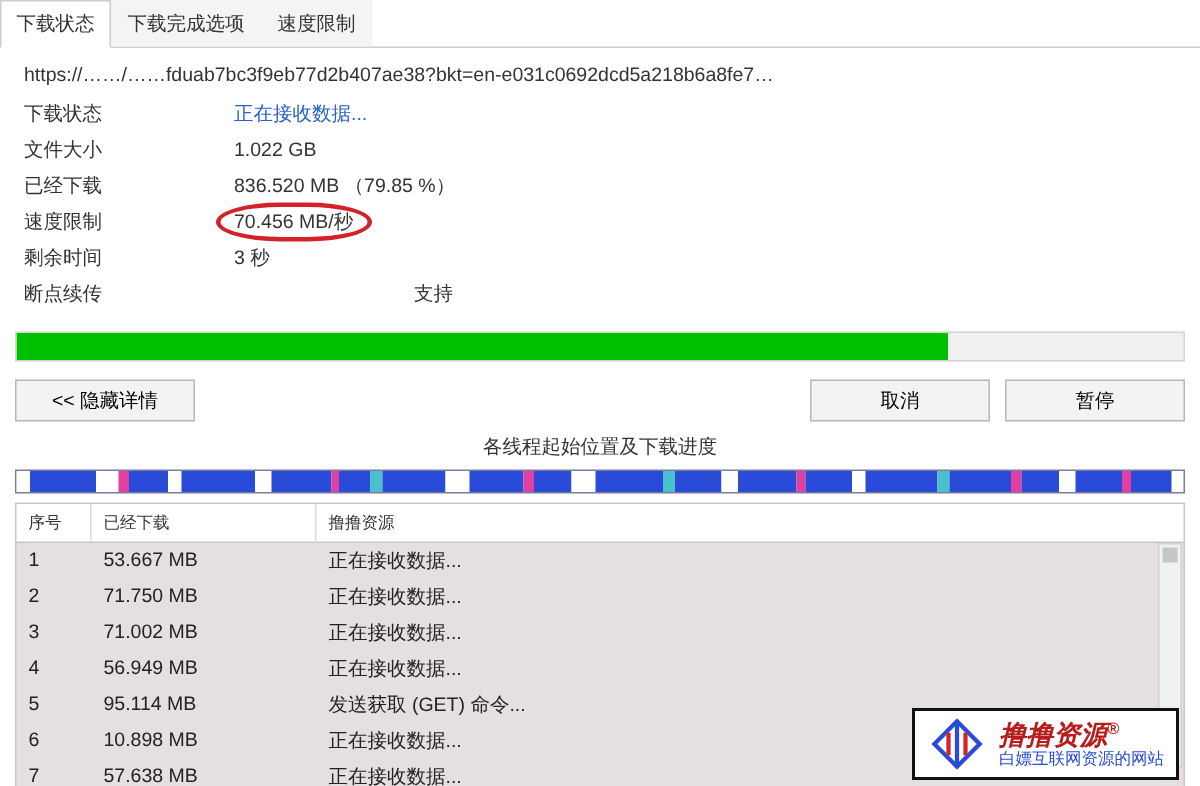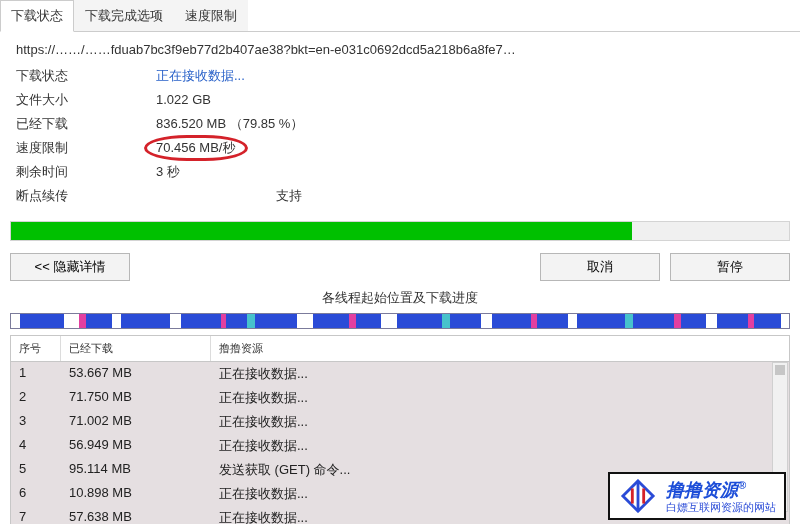--- a/index.html
+++ b/index.html
@@ -179,21 +179,21 @@
     background: #fff;
     border: 2px solid #111;
     padding: 4px 8px;
     gap: 8px;
   }
   .wm .logo {
     width: 40px; height: 36px; display: flex; align-items: center; justify-content: center;
   }
   .wm .logo svg { width: 38px; height: 34px; }
   .wm .txt { display: flex; flex-direction: column; line-height: 1.1; }
-  .wm .line1 { font-size: 18px; font-weight: bold; font-style: italic; color: #1d4ed8; }
+  .wm .line1 { font-size: 18px; font-weight: bold; font-style: italic; color: #b91c1c; }
   .wm .line1 .r { font-size: 11px; vertical-align: super; }
   .wm .line2 { font-size: 11px; color: #2a4bd7; }
 </style>
 </head>
 <body>
 
 <div class="tabbar">
   <div class="tab active"><span>下载状态</span></div>
   <div class="tab"><span>下载完成选项</span></div>
   <div class="tab"><span>速度限制</span></div>

